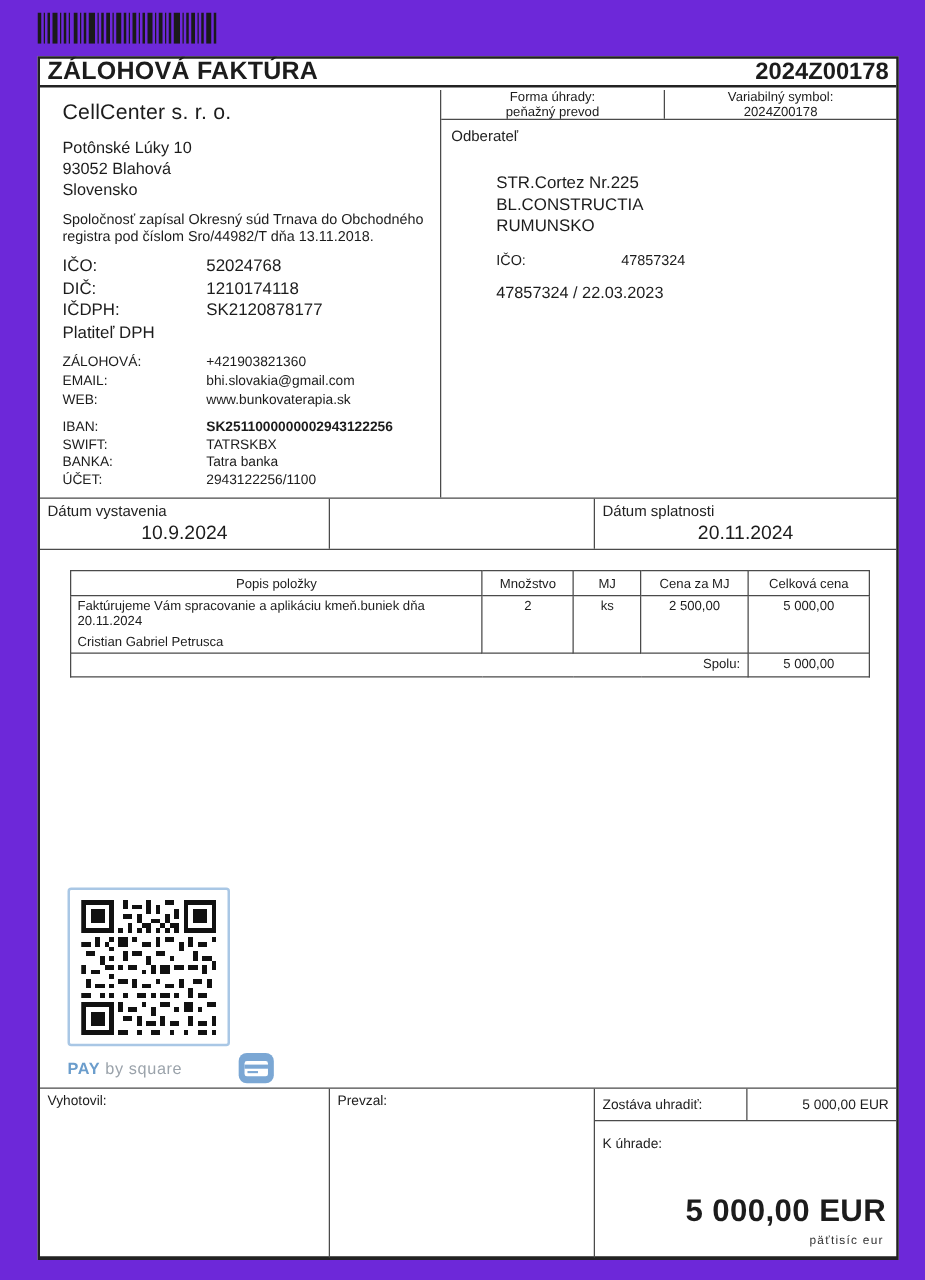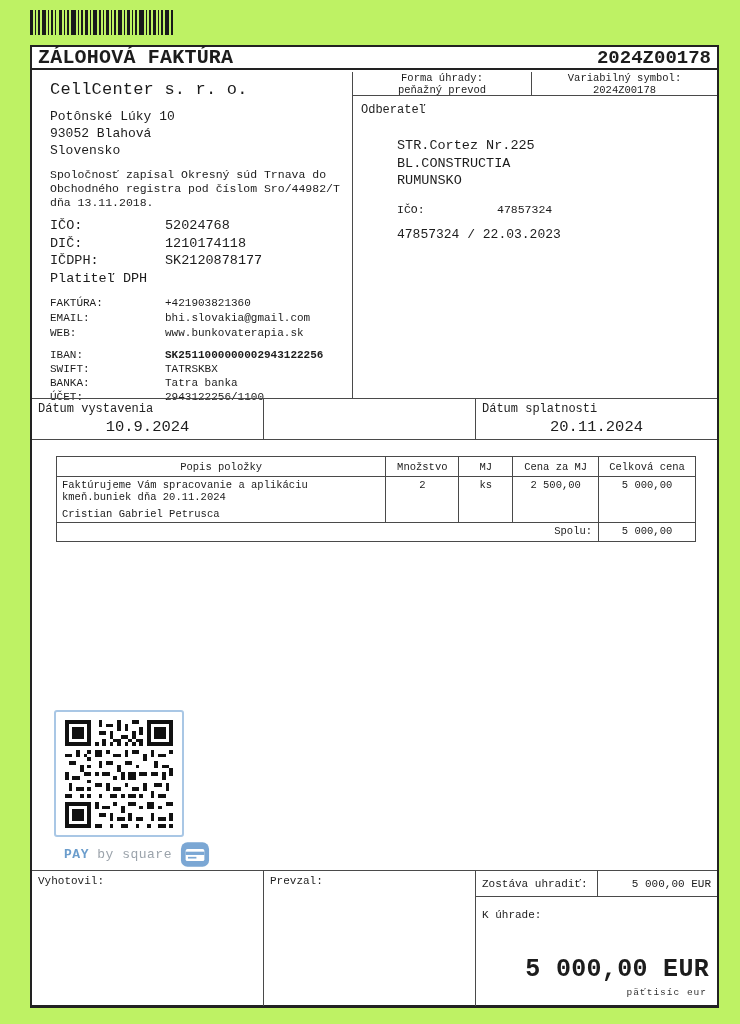--- a/index.html
+++ b/index.html
@@ -1,18 +1,18 @@
 <!DOCTYPE html>
 <html><head>
 <meta charset="utf-8">
 <style>
   * { box-sizing: border-box; margin: 0; padding: 0; }
   html,body { width: 740px; height: 1024px; background: #fcfcfc; }
   body { font-family: "Liberation Sans", sans-serif; color: #1c1c1c; position: relative; }
-  #page { position: absolute; inset: 0; background: #bef264; font-family: Liberation Mono, monospace; }
+  #page { position: absolute; inset: 0; background: #6d28d9; }
 
   .abs { position: absolute; }
 
   
   #barcode { left: 30px; top: 10px; width: 146px; height: 25px; }
 
   
   #frame { left: 30px; top: 45px; width: 689px; height: 963px;
            border: 2px solid #222; border-bottom-width: 3px; background: #fff; }
 
@@ -81,21 +81,21 @@
   .col-total { width: 97px; text-align: center; }
   .desc-line2 { margin-top: 5px; }
   .row-total .total-label-cell { text-align: right; height: 19px; padding-right: 6px; }
   .row-total .total-value-cell { text-align: center; }
 
   
   .qr-frame { left: 22px; top: 663px; width: 130px; height: 127px;
               border: 2px solid #a9c7e5; border-radius: 3px;
               display: flex; align-items: center; justify-content: center; }
   .pay-row { left: 22px; top: 792px; width: 166px; height: 30px;
-             display: flex; align-items: center; justify-content: center; gap: 8px; }
+             display: flex; align-items: center; justify-content: space-between; gap: 8px; }
   .pay-label { font-size: 13px; color: #9ba3ab; letter-spacing: .5px; white-space: nowrap; }
   .pay-label .pay-word { color: #6b9dcc; font-weight: 700; }
 
   
   .footer-row { left: 0; top: 823px; width: 685px; height: 136px;
                 border-top: 1px solid #4a4a4a; display: flex; }
   .footer-cell { padding: 4px 6px; font-size: 11px; }
   .footer-cell.vyhotovil { width: 232px; border-right: 1px solid #4a4a4a; }
   .footer-cell.prevzal { width: 212px; border-right: 1px solid #4a4a4a; }
   .footer-right { flex: 1; display: flex; flex-direction: column; padding: 0; }
@@ -182,21 +182,21 @@
         </div>
         <div class="kv-row">
           <span class="k">IČDPH:</span>
           <span class="v">SK2120878177</span>
         </div>
         <div class="vat-note">Platiteľ DPH</div>
       </div>
 
       <div class="kv-block contacts">
         <div class="kv-row">
-          <span class="k">FAKTÚRA:</span>
+          <span class="k">ZÁLOHOVÁ:</span>
           <span class="v">+421903821360</span>
         </div>
         <div class="kv-row">
           <span class="k">EMAIL:</span>
           <span class="v">bhi.slovakia@gmail.com</span>
         </div>
         <div class="kv-row">
           <span class="k">WEB:</span>
           <span class="v">www.bunkovaterapia.sk</span>
         </div>

